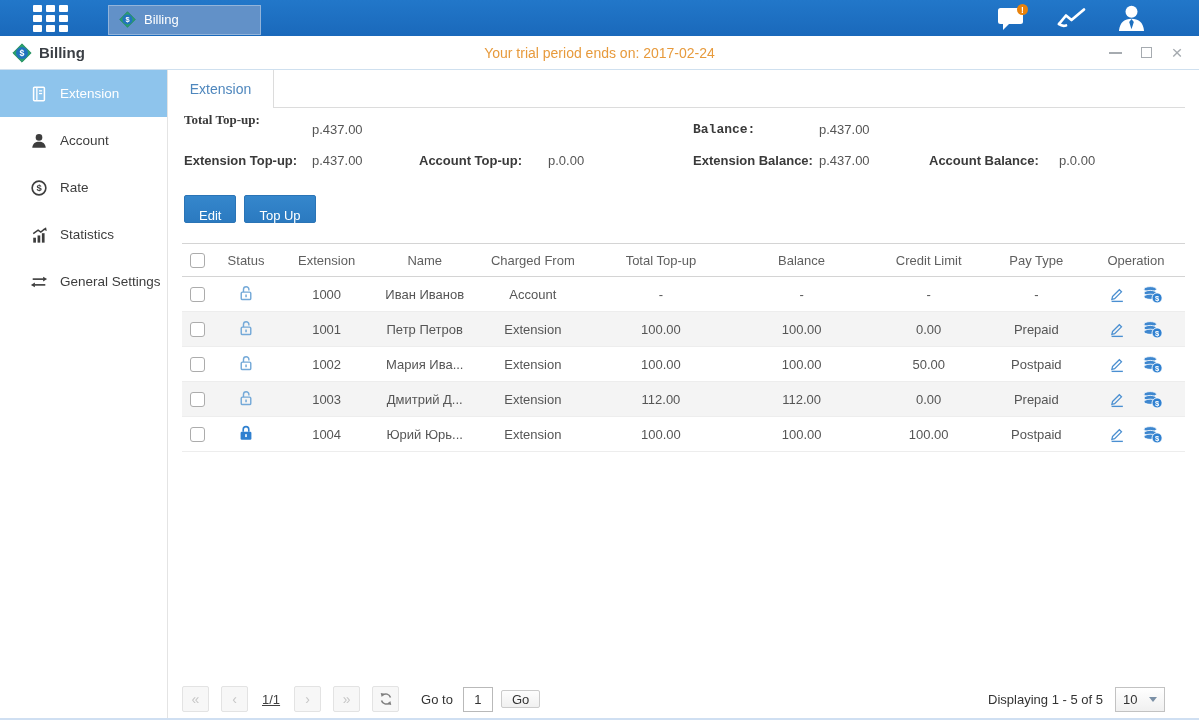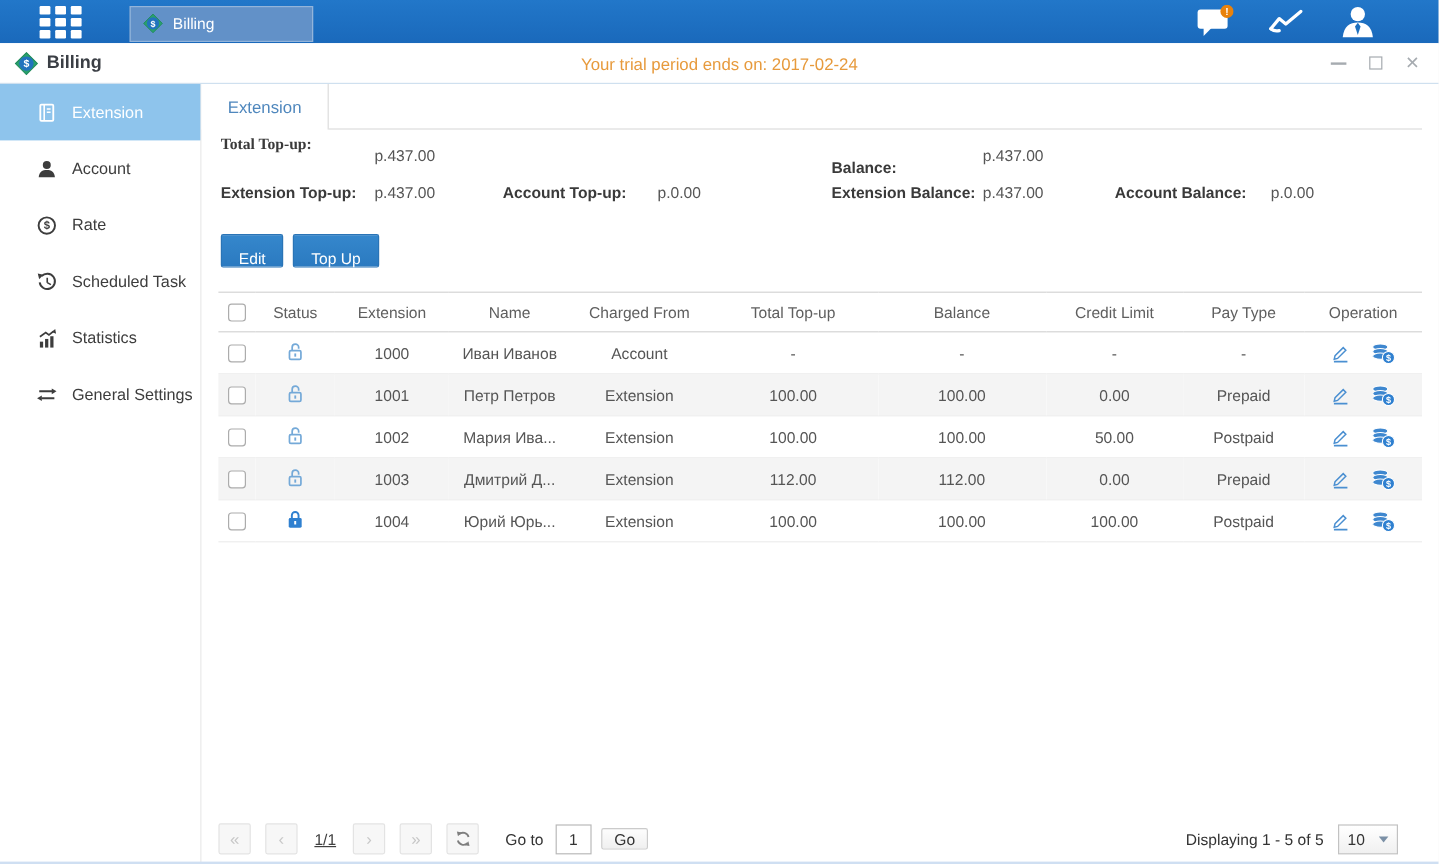--- a/index.html
+++ b/index.html
@@ -168,29 +168,20 @@
       </div>
       <div class="side-item">
         <svg width="18" height="18" viewBox="0 0 20 20">
           <circle cx="10" cy="10" r="7.6" fill="none" stroke="currentColor" stroke-width="1.8"></circle>
           <text x="10" y="13.6" font-size="10.5" font-weight="bold" fill="currentColor" text-anchor="middle" font-family="Liberation Sans, sans-serif">$</text>
         </svg>
         <span>Rate</span>
       </div>
       <div class="side-item">
         <svg width="18" height="18" viewBox="0 0 20 20">
-          <path d="M5.2,4.6 A7.1,7.1 0 1 1 3.4,10.4" fill="none" stroke="currentColor" stroke-width="1.8"></path>
-          <polygon points="1.6,2.2 6.8,3.4 3.0,7.4" fill="currentColor"></polygon>
-          <line x1="10.4" y1="6" x2="10.4" y2="10.6" stroke="currentColor" stroke-width="1.5"></line>
-          <line x1="10.4" y1="10.6" x2="13.8" y2="12.4" stroke="currentColor" stroke-width="1.5"></line>
-        </svg>
-        <span>Scheduled Task</span>
-      </div>
-      <div class="side-item">
-        <svg width="18" height="18" viewBox="0 0 20 20">
           <rect x="3.6" y="13" width="3" height="5.5" fill="currentColor"></rect>
           <rect x="8.4" y="10.5" width="3" height="8" fill="currentColor"></rect>
           <rect x="13.2" y="8" width="3" height="10.5" fill="currentColor"></rect>
           <path d="M3.6,8.5 L9,4.6 L12,6.8 L16.4,3.2" stroke="currentColor" stroke-width="1.6" fill="none"></path>
           <polygon points="17.8,1.4 18.6,5.6 14.6,4.0" fill="currentColor"></polygon>
         </svg>
         <span>Statistics</span>
       </div>
       <div class="side-item">
         <svg width="18" height="18" viewBox="0 0 20 20">
@@ -204,21 +195,21 @@
     </div>
 
     <div class="main">
       <div class="tabstrip">
         <div class="tab">Extension</div>
       </div>
 
       <div class="stats">
         <span class="sl" style="left:16px;  top:4px;font-family:Liberation Serif, serif;">Total Top-up:</span>
         <span class="sv" style="left:144px; top:14px;">p.437.00</span>
-        <span class="sl" style="left:525px; top:24px;">Balance:</span>
+        <span class="sl" style="left:525px; top:14px;font-family:Liberation Mono, monospace;">Balance:</span>
         <span class="sv" style="left:651px; top:14px;">p.437.00</span>
         <span class="sl" style="left:16px;  top:45px;">Extension Top-up:</span>
         <span class="sv" style="left:144px; top:45px;">p.437.00</span>
         <span class="sl" style="left:251px; top:45px;">Account Top-up:</span>
         <span class="sv" style="left:380px; top:45px;">p.0.00</span>
         <span class="sl" style="left:525px; top:45px;">Extension Balance:</span>
         <span class="sv" style="left:651px; top:45px;">p.437.00</span>
         <span class="sl" style="left:761px; top:45px;">Account Balance:</span>
         <span class="sv" style="left:891px; top:45px;">p.0.00</span>
       </div>

